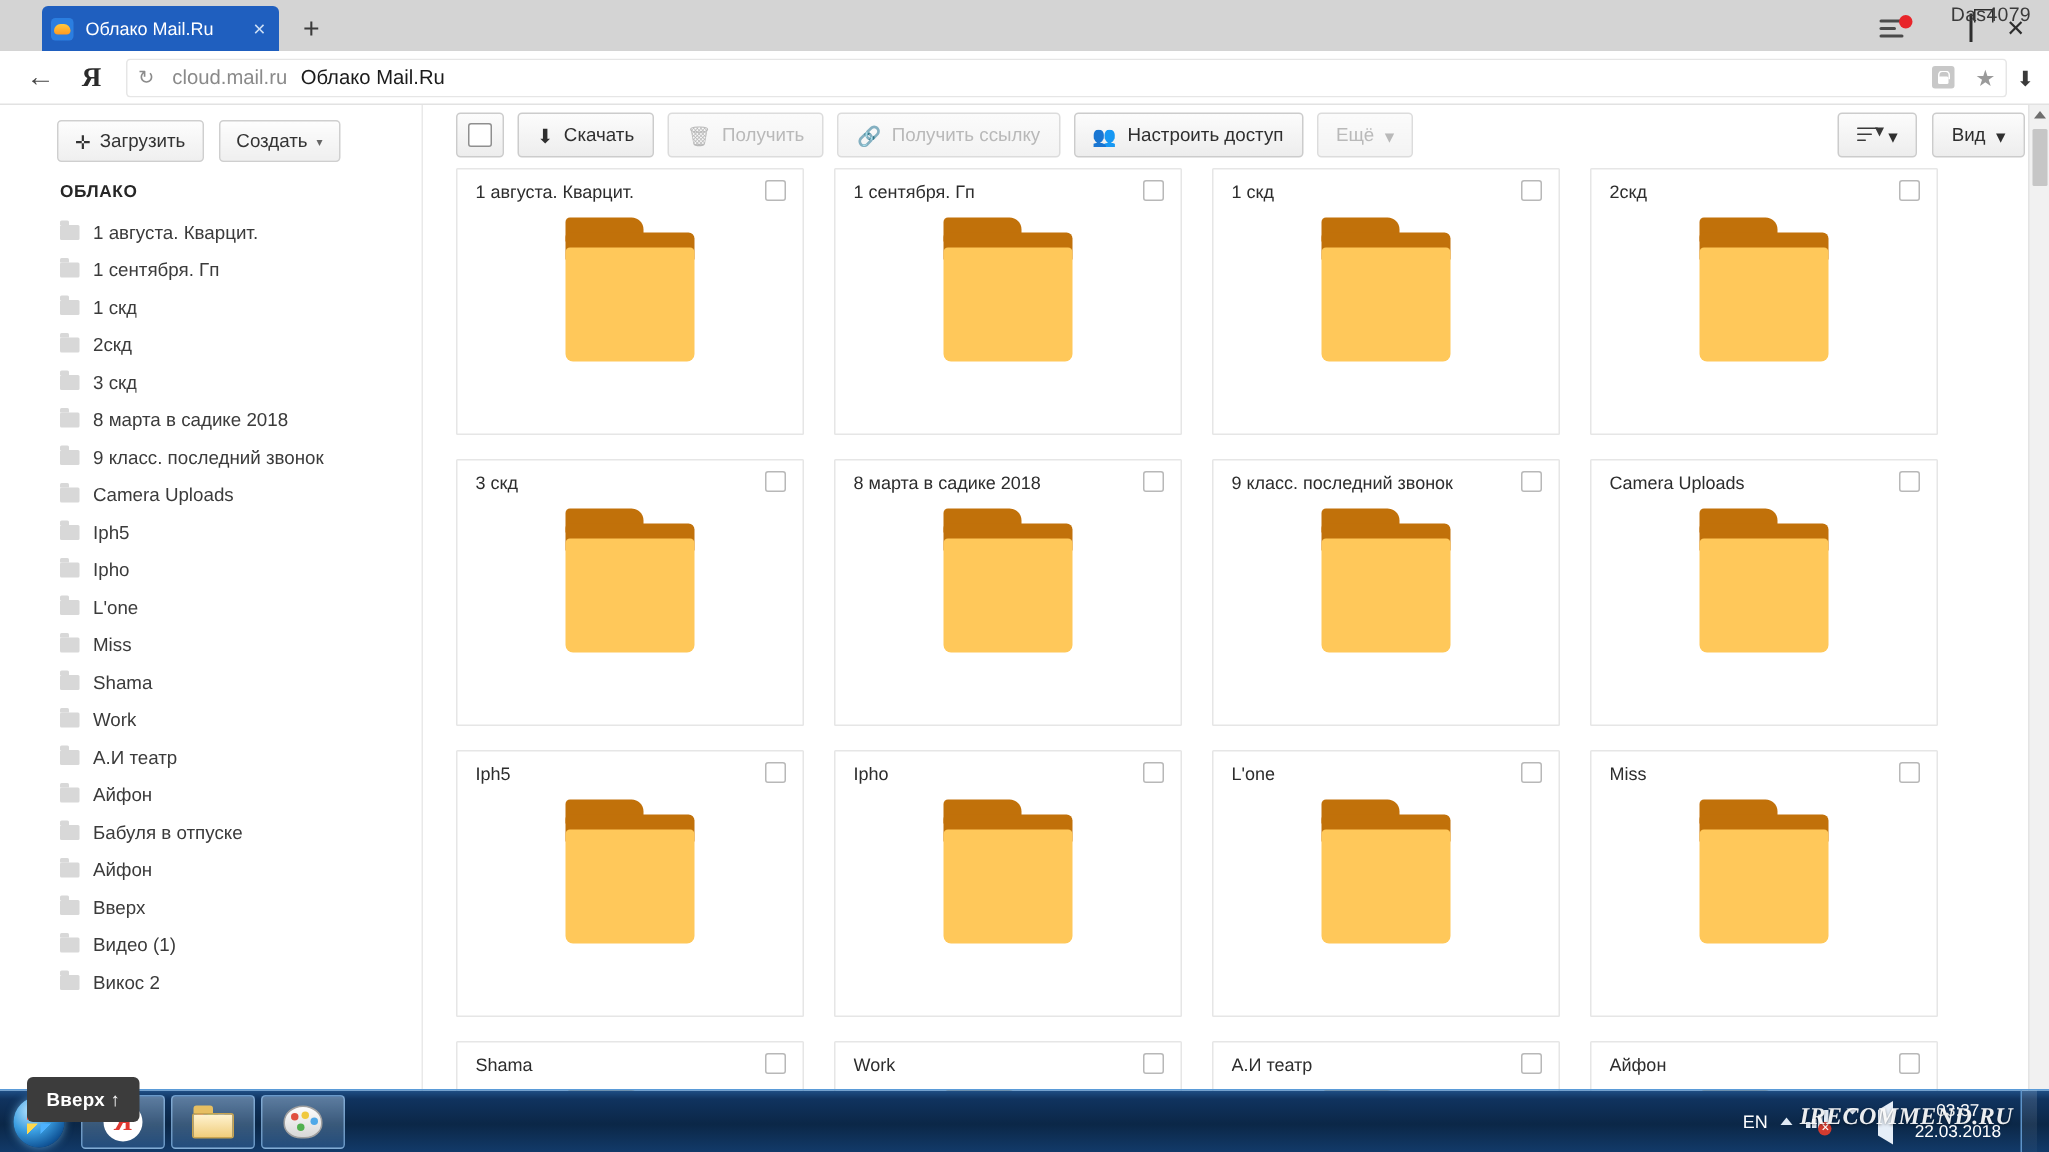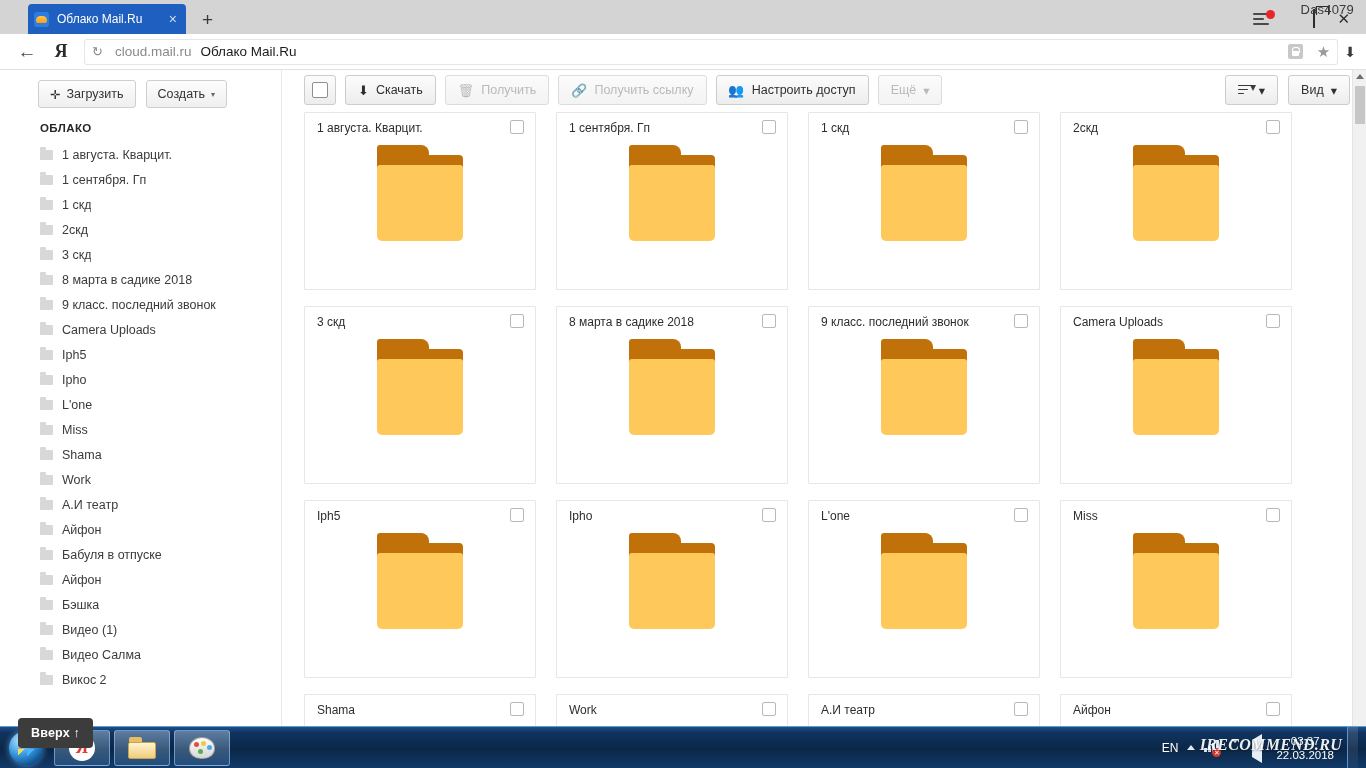--- a/index.html
+++ b/index.html
@@ -465,29 +465,25 @@
         <div class="side-item">
           <span class="folder-mini"></span>
           <span class="side-label">Бабуля в отпуске</span>
         </div>
         <div class="side-item">
           <span class="folder-mini"></span>
           <span class="side-label">Айфон</span>
         </div>
         <div class="side-item">
           <span class="folder-mini"></span>
-          <span class="side-label">Бэшка</span>
+          <span class="side-label">Вверх</span>
         </div>
         <div class="side-item">
           <span class="folder-mini"></span>
           <span class="side-label">Видео (1)</span>
-        </div>
-        <div class="side-item">
-          <span class="folder-mini"></span>
-          <span class="side-label">Видео Салма</span>
         </div>
         <div class="side-item">
           <span class="folder-mini"></span>
           <span class="side-label">Викос 2</span>
         </div>
       </div>
     <div class="scroll-top-pill">Вверх ↑</div>
   </div>
 
   <div class="main">

